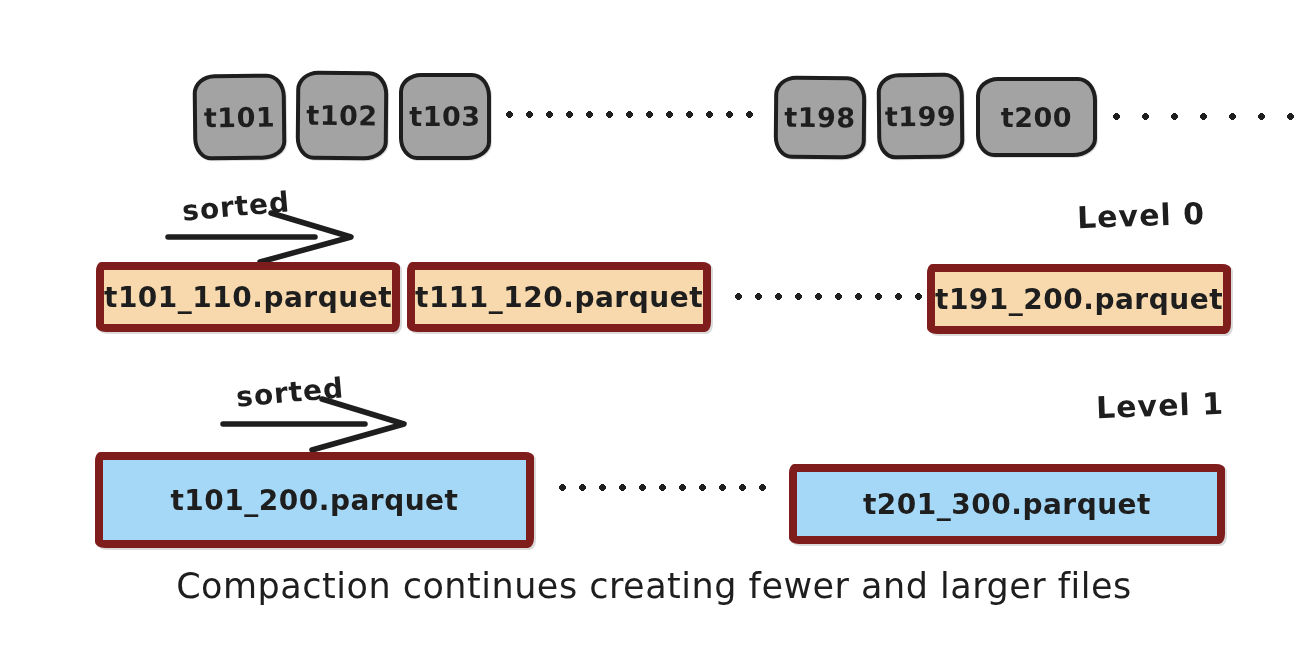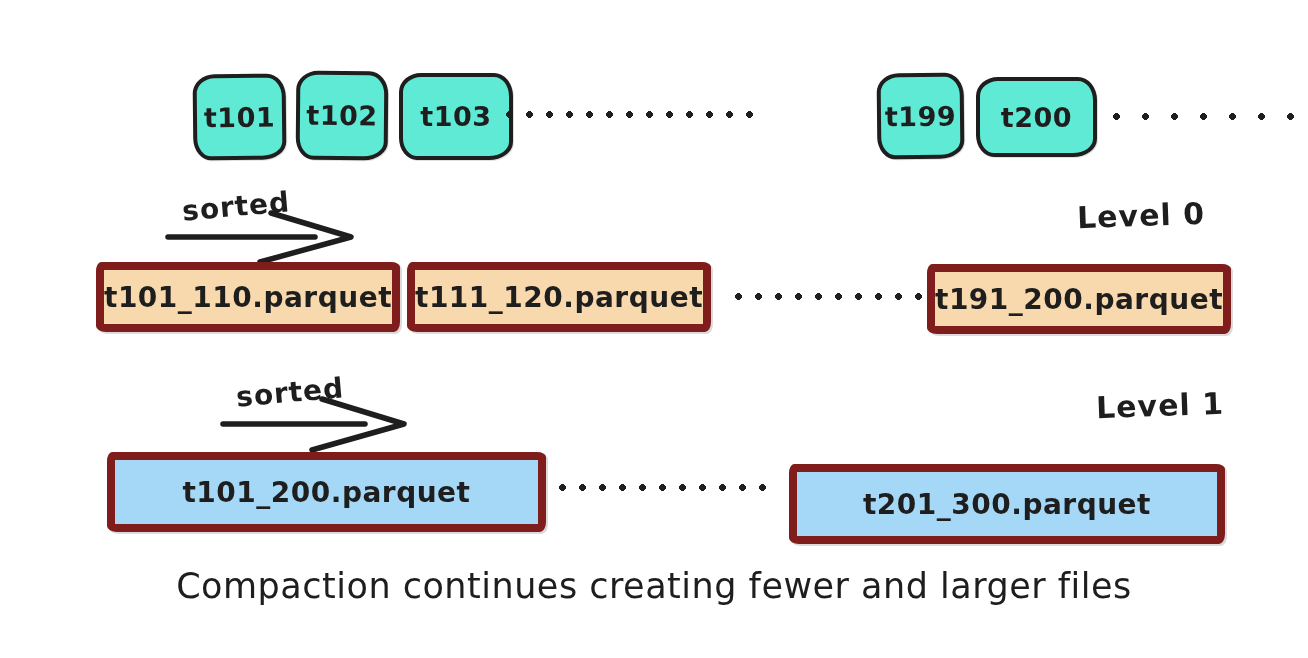--- a/index.html
+++ b/index.html
@@ -16,21 +16,21 @@
     overflow: hidden;
     color: #1e1e1e;
   }
 
   
   .chunk {
     position: absolute;
     box-sizing: border-box;
     border: 4px solid #1e1e1e;
     border-radius: 22px 19px 24px 18px / 19px 23px 18px 22px;
-    background: #5eead4;
+    background: #a3a3a3;
     display: flex;
     align-items: center;
     justify-content: center;
     font-size: 27px;
     font-weight: bold;
     letter-spacing: 0.5px;
     box-shadow: 1px 1px 0 rgba(0,0,0,0.12);
   }
 
   
@@ -96,24 +96,25 @@
   .r1 { transform: rotate(-0.6deg); }
   .r2 { transform: rotate(0.5deg); }
 </style>
 </head>
 <body>
 
 <div class="canvas">
 
   <div class="chunk r1" style="left:193px; top:74px; width:93px; height:86px;">t101</div>
   <div class="chunk r2" style="left:296px; top:71px; width:92px; height:89px;">t102</div>
-  <div class="chunk" style="left:399px; top:73px; width:114px; height:87px;">t103</div>
+  <div class="chunk" style="left:399px; top:73px; width:92px; height:87px;">t103</div>
 
   <div class="dots" style="left:505px; top:110px; width:258px;"></div>
 
+  <div class="chunk r2" style="left:774px; top:76px; width:92px; height:83px;">t198</div>
   <div class="chunk r1" style="left:877px; top:73px; width:87px; height:86px;">t199</div>
   <div class="chunk" style="left:976px; top:77px; width:121px; height:80px;">t200</div>
 
   <div class="dots wide" style="left:1112px; top:112px; width:186px;"></div>
 
   <div class="sorted-label" style="left:182px; top:190px;">sorted</div>
   <svg class="arrow" style="left:165px; top:205px;" width="195" height="62">
     <line x1="3" y1="32" x2="150" y2="32"></line>
     <polyline points="106,8 186,32 95,57"></polyline>
   </svg>
@@ -126,19 +127,19 @@
   <div class="filebox lv0" style="left:927px; top:264px; width:304px; height:70px;">t191_200.parquet</div>
 
   <div class="sorted-label" style="left:236px; top:376px;">sorted</div>
   <svg class="arrow" style="left:220px; top:392px;" width="195" height="62">
     <line x1="3" y1="32" x2="145" y2="32"></line>
     <polyline points="102,7 184,32 92,58"></polyline>
   </svg>
 
   <div class="level-label" style="left:1096px; top:388px;">Level 1</div>
 
-  <div class="filebox lv1" style="left:107px; top:452px; width:439px; height:80px;">t101_200.parquet</div>
+  <div class="filebox lv1" style="left:95px; top:452px; width:439px; height:96px;">t101_200.parquet</div>
   <div class="dots" style="left:558px; top:483px; width:216px;"></div>
   <div class="filebox lv1" style="left:789px; top:464px; width:436px; height:80px;">t201_300.parquet</div>
 
   <div class="caption">Compaction continues creating fewer and larger files</div>
 
 </div>
 
 </body></html>

